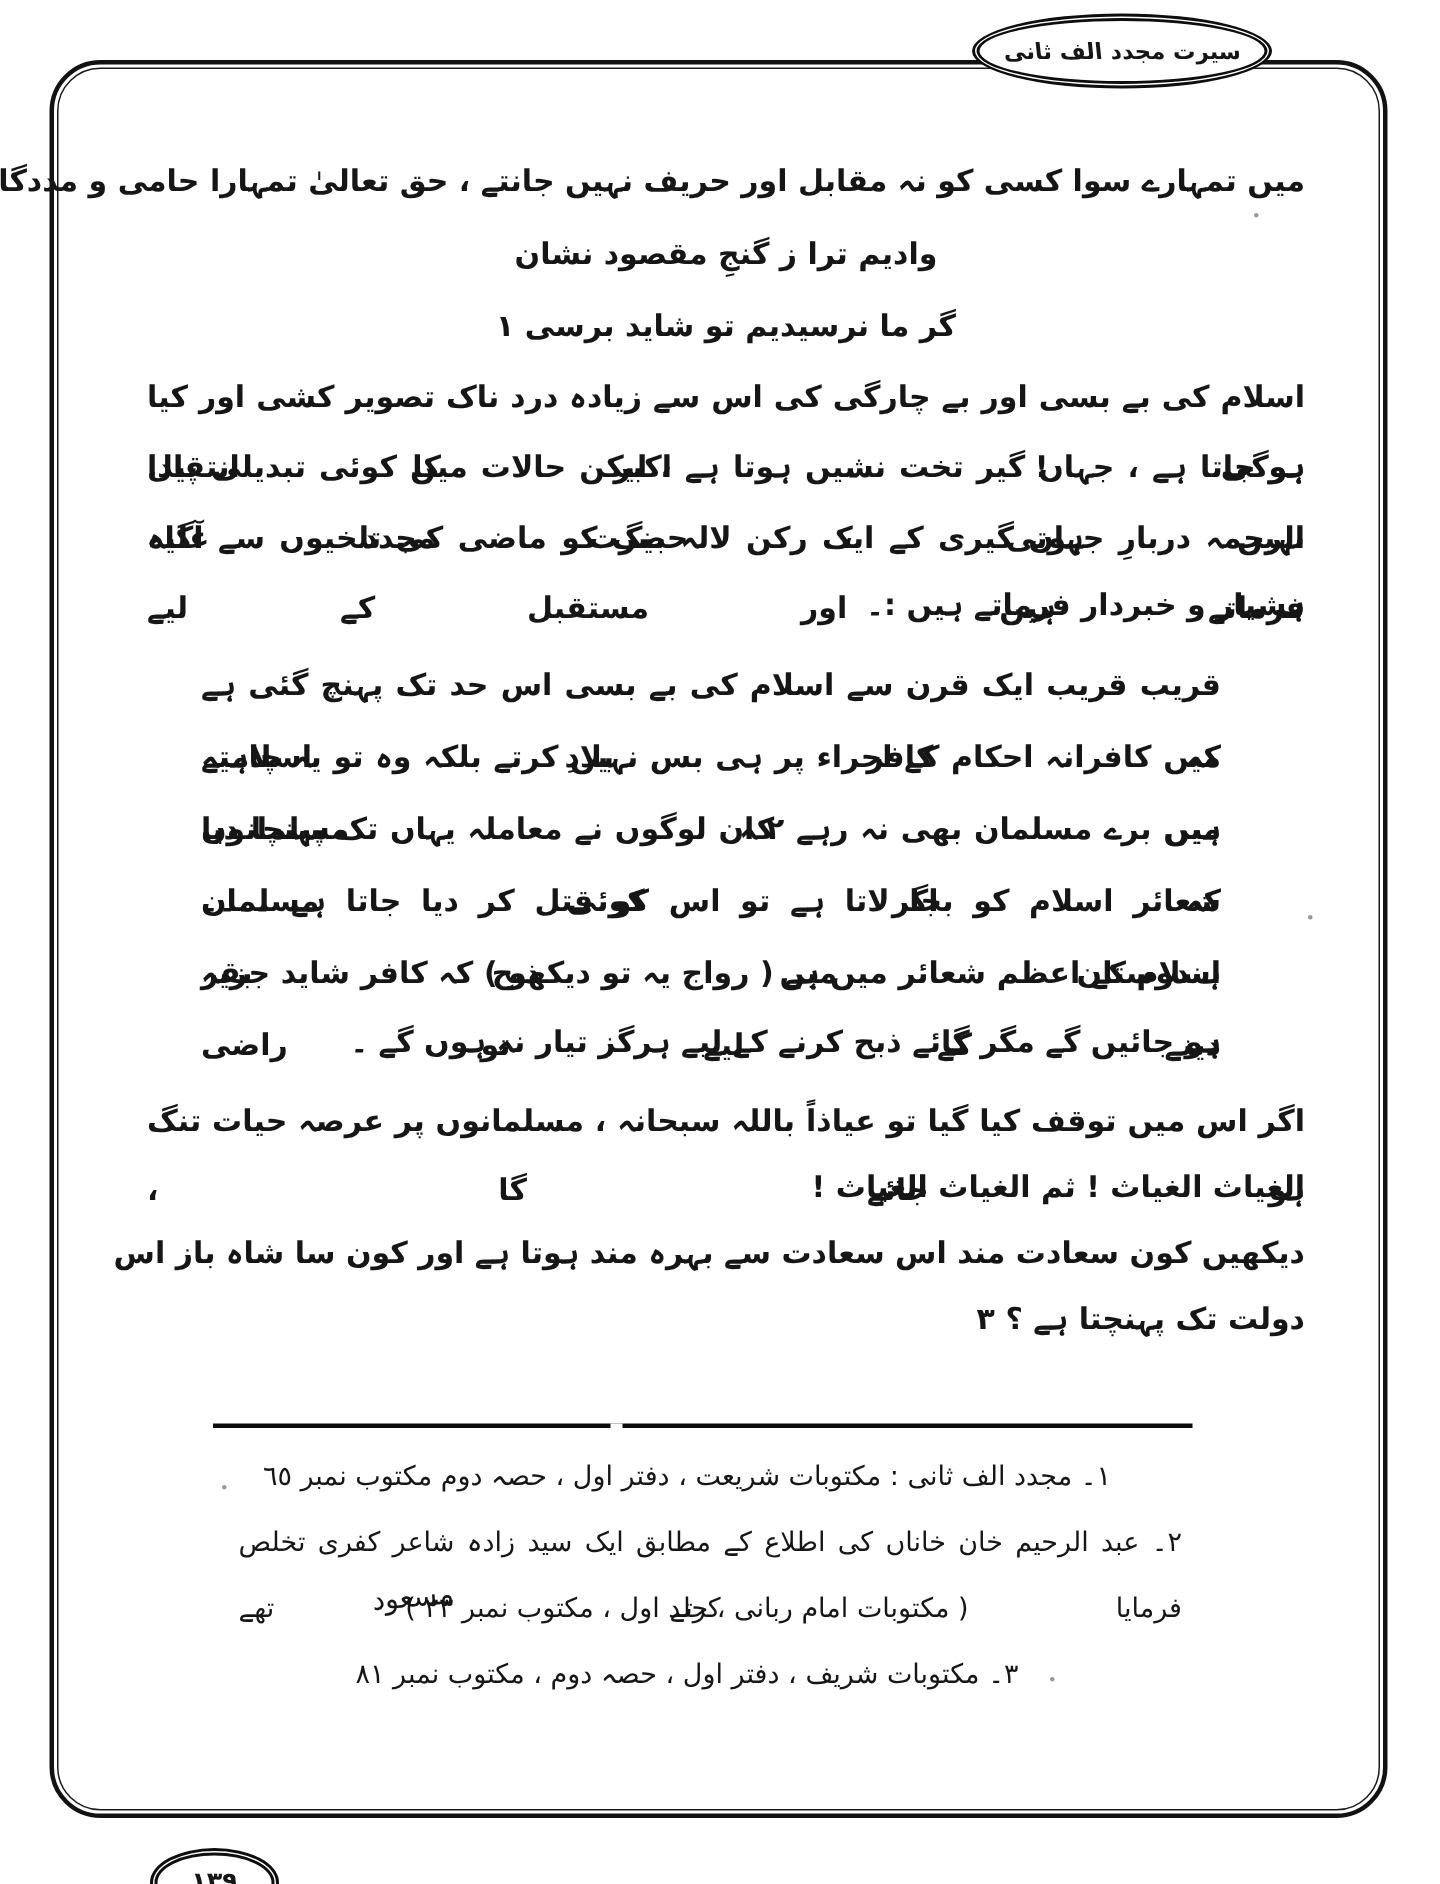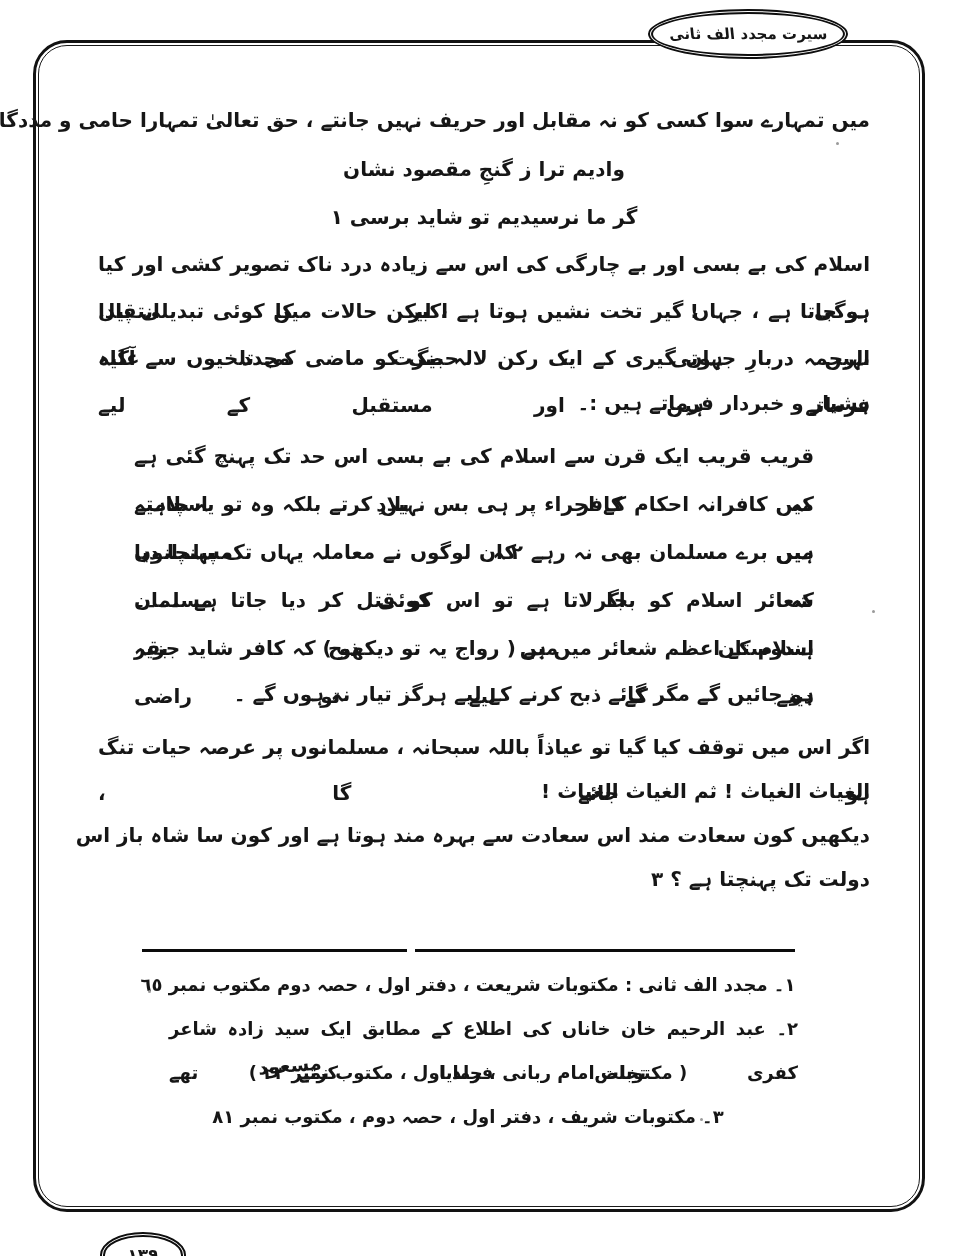--- a/index.html
+++ b/index.html
@@ -33,21 +33,21 @@
   .ln.h50{height:50px;line-height:50px;}
   .ln.h48{height:48px;line-height:48px;}
   .ln.h46{height:46px;line-height:46px;}
   .ln.h44{height:44px;line-height:44px;}
   .ln.h42{height:42px;line-height:42px;}
   .quote{padding:8px 56px 0 36px;}
   .para-gap{height:8px;}
   
   .fn-sep{position:absolute;left:142px;top:949px;width:653px;height:3px;background:#0c0c0c;}
   .fn-sep .gap{position:absolute;left:265px;top:0;width:8px;height:3px;background:#fff;}
-  .footnotes{position:absolute;left:138px;top:963px;width:660px;direction:rtl;font-weight:bold;}
+  .footnotes{position:absolute;left:128px;top:963px;width:660px;direction:rtl;font-weight:normal;}
   .fn{height:44px;line-height:44px;font-size:18px;white-space:nowrap;text-align:center;margin:0;}
   .fn.j{text-align:justify;text-align-last:justify;white-space:normal;margin-left:31px;}
   .fn-row{position:relative;}
   .fn-sign{position:absolute;left:120px;top:-8px;font-size:19px;transform:rotate(-5deg);}
   
   .speck{position:absolute;width:3px;height:3px;border-radius:50%;background:#9a9a9a;}
 </style>
 </head>
 <body>
 

